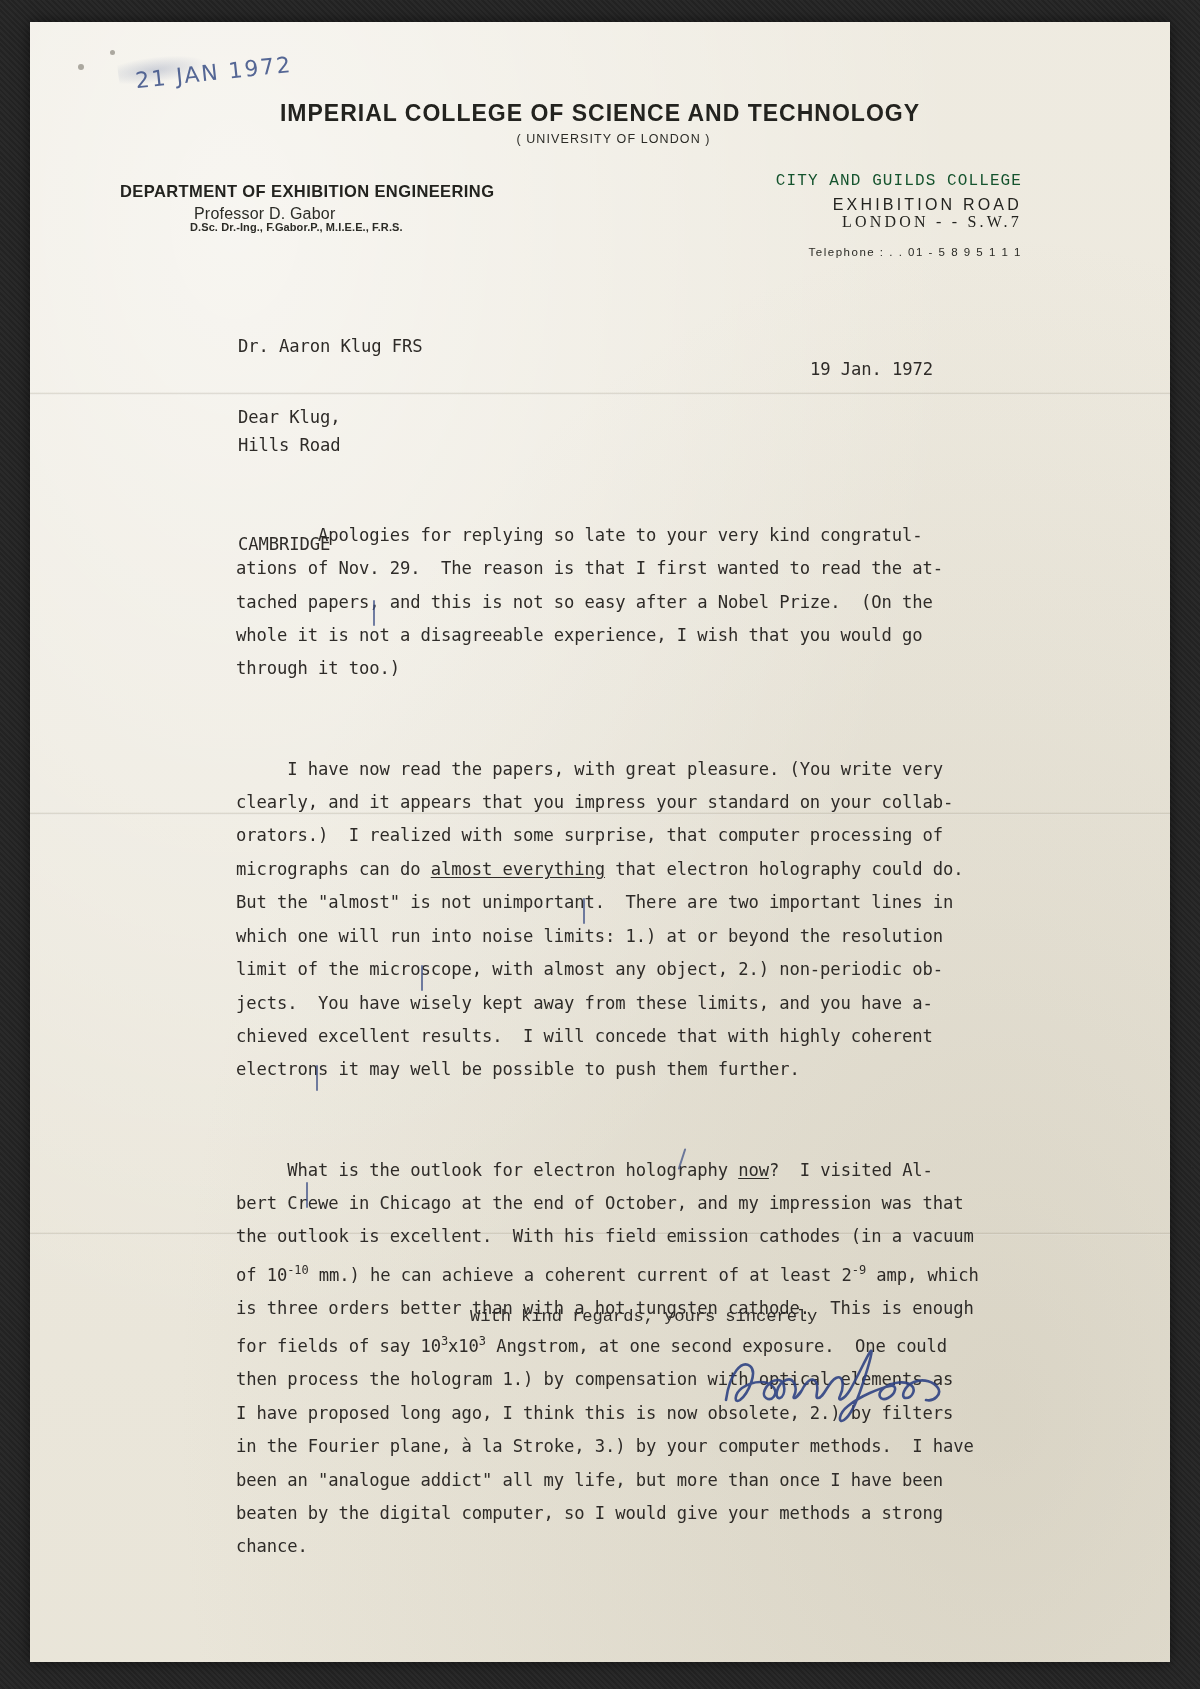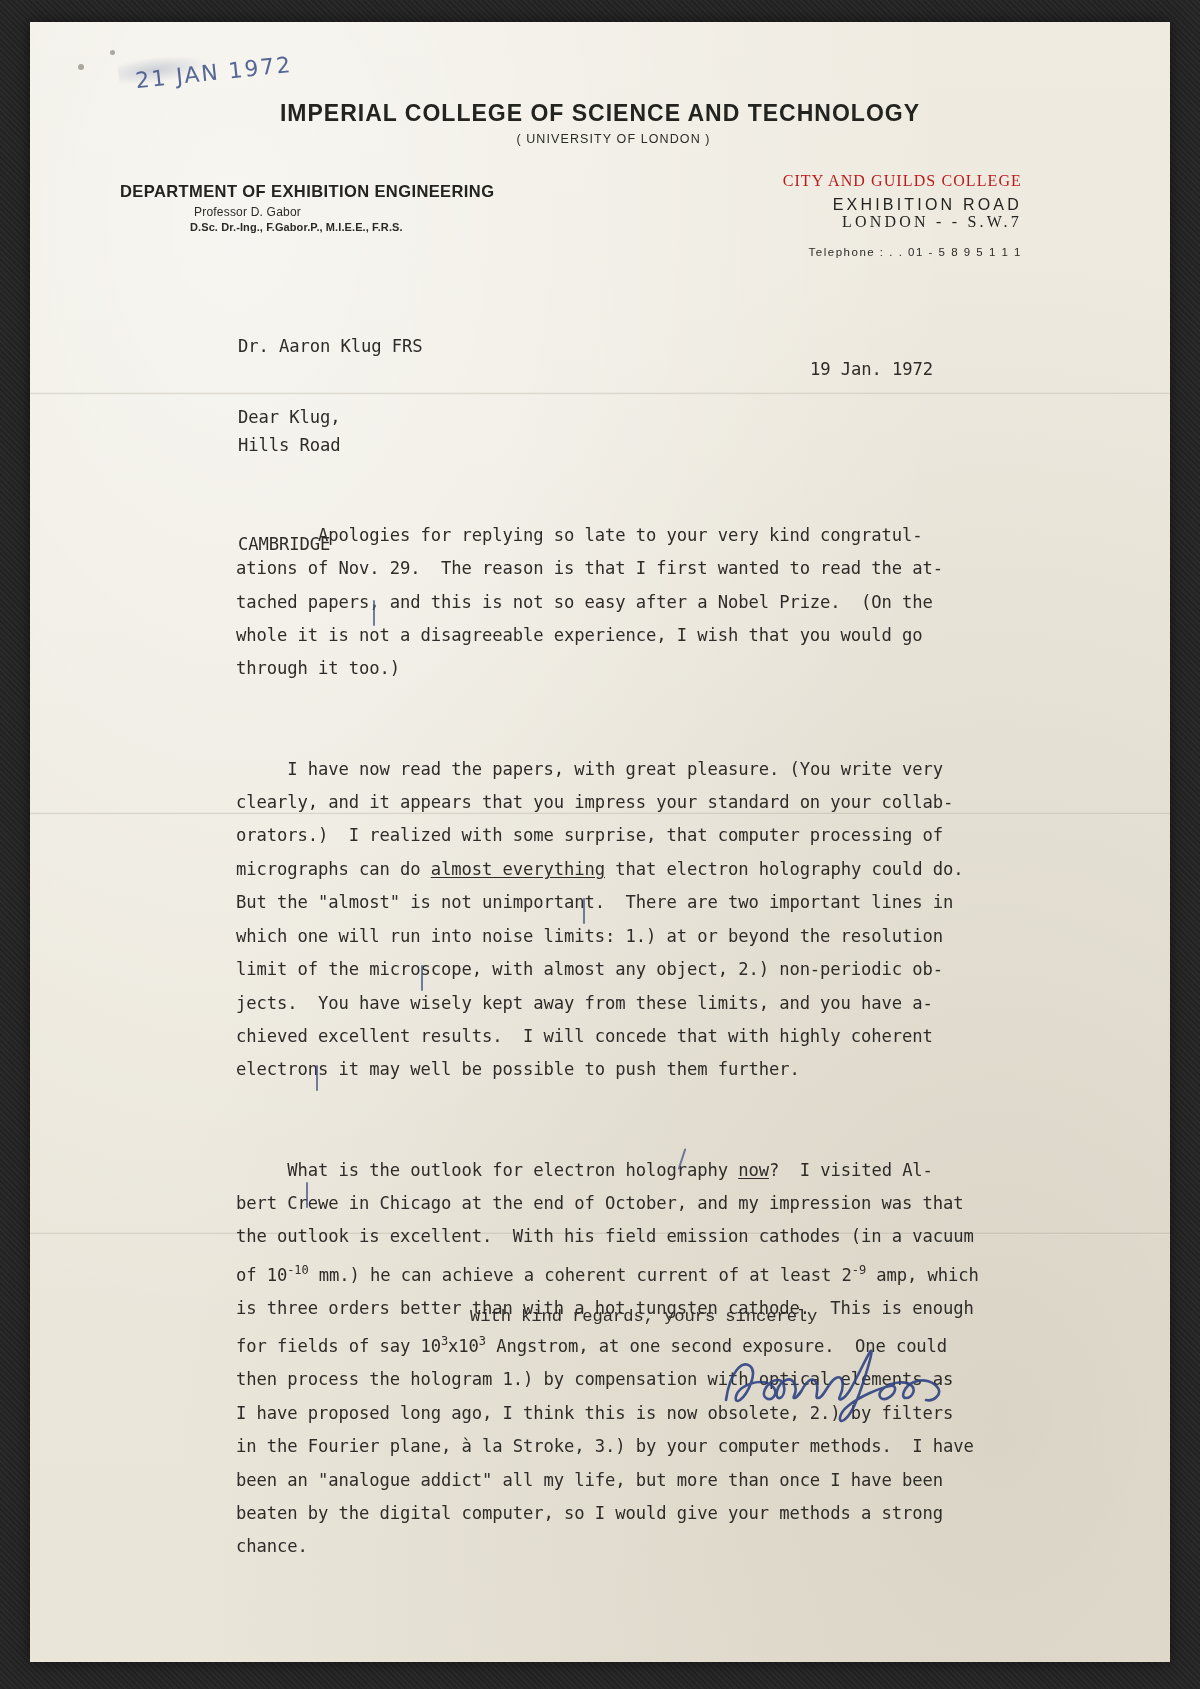--- a/index.html
+++ b/index.html
@@ -124,44 +124,44 @@
     font-size: 16.5px;
     letter-spacing: 0.4px;
     color: #23231f;
     white-space: nowrap;
   }
   .prof {
     position: absolute;
     left: 164px;
     top: 183px;
     font-family: "Liberation Sans", sans-serif;
-    font-size: 12px;
+    font-size: 16px;
     letter-spacing: .2px;
     color: #2b2b26;
     white-space: nowrap;
   }
   .quals {
     position: absolute;
     left: 160px;
     top: 199px;
     font-family: "Liberation Sans", sans-serif;
     font-weight: bold;
     font-size: 11px;
     letter-spacing: .1px;
     color: #2b2b26;
     white-space: nowrap;
   }
   .addr-line1 {
     position: absolute;
     right: 148px;
     top: 150px;
-    font-family: Liberation Serif, serif;
+    font-family: Liberation Mono, monospace;
     font-size: 16px;
     letter-spacing: 1.1px;
-    color: #b91c1c;
+    color: #14532d;
     white-space: nowrap;
   }
   .addr-line2 {
     position: absolute;
     right: 148px;
     top: 174px;
     font-family: "Liberation Sans", sans-serif;
     font-size: 16px;
     letter-spacing: 3.2px;
     color: #23231f;

